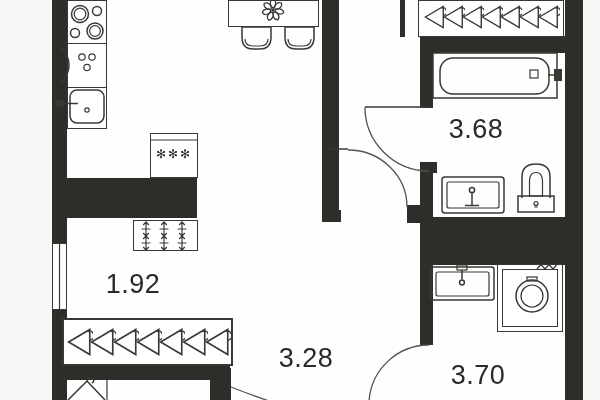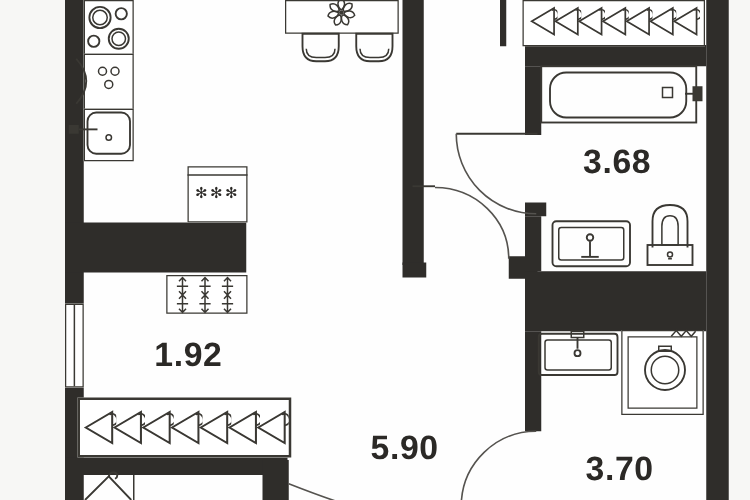--- a/index.html
+++ b/index.html
@@ -3,22 +3,22 @@
 <meta charset="utf-8">
 <style>
   html,body{margin:0;padding:0;}
   body{font-family:"Liberation Sans",sans-serif;background:#f7f7f5;}
   #plan{position:relative;width:600px;height:400px;background:#f7f7f5;overflow:hidden;}
   #floor{position:absolute;left:52px;top:0;width:531px;height:400px;background:#fefefe;}
   .wall{position:absolute;background:#2f2d2a;}
   .box{position:absolute;background:#fff;border:1.5px solid #3a3833;box-sizing:border-box;}
   .box2{border-width:2px;}
   .win{position:absolute;background:#fff;border:1px solid #3a3833;box-sizing:border-box;}
-  .lbl{position:absolute;width:90px;font-weight:700;font-size:27px;color:#2b2926;
-       text-align:right;letter-spacing:.5px;line-height:28px;}
+  .lbl{position:absolute;width:90px;font-weight:400;font-size:27px;color:#2b2926;
+       text-align:center;letter-spacing:.5px;line-height:28px;}
   .stars{position:absolute;font-family:"DejaVu Sans",sans-serif;font-size:12px;color:#2b2926;
          text-align:center;letter-spacing:2px;}
   svg{position:absolute;left:0;top:0;}
   .ln{stroke:#3a3833;stroke-width:1.5;fill:none;}
   .lnf{stroke:#3a3833;stroke-width:1.5;fill:#fff;}
   .thin{stroke:#3a3833;stroke-width:1.2;fill:none;}
   .dk{fill:#3a3833;stroke:none;}
   .arc{stroke:#55534f;stroke-width:1.3;fill:none;}
 </style>
 </head>
@@ -54,21 +54,21 @@
   <div class="box" style="left:418px;top:0;width:146px;height:37px;"></div>
   <div class="box box2" style="left:62px;top:318px;width:171px;height:48px;"></div>
   <div class="box" style="left:228px;top:0;width:91px;height:27px;"></div>
   <div class="box" style="left:497px;top:264px;width:66px;height:68px;"></div>
   <div class="box" style="left:502px;top:269px;width:56px;height:58px;border-width:1px;"></div>
 
   <div class="stars" style="left:150px;top:147px;width:48px;">✻✻✻</div>
 
   <div class="lbl" style="left:88px;top:270px;">1.92</div>
   <div class="lbl" style="left:431px;top:115px;">3.68</div>
-  <div class="lbl" style="left:261px;top:344px;">5.90</div>
+  <div class="lbl" style="left:261px;top:344px;">3.28</div>
   <div class="lbl" style="left:433px;top:361px;">3.70</div>
 
   <svg width="600" height="400" viewBox="0 0 600 400">
     <defs>
       <symbol id="hg" viewBox="0 0 24 30">
         <path class="lnf" d="M1.5,15 L21,3.5 L21,26.5 Z"></path>
         <path class="thin" d="M21,13.5 q5.5,-1.5 3.2,-6.2 q-1.8,-3.6 -5.2,-1.8"></path>
       </symbol>
     </defs>
 

